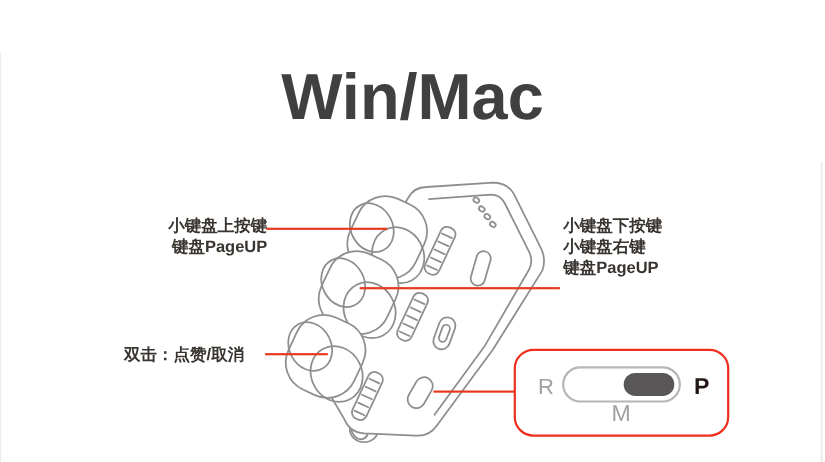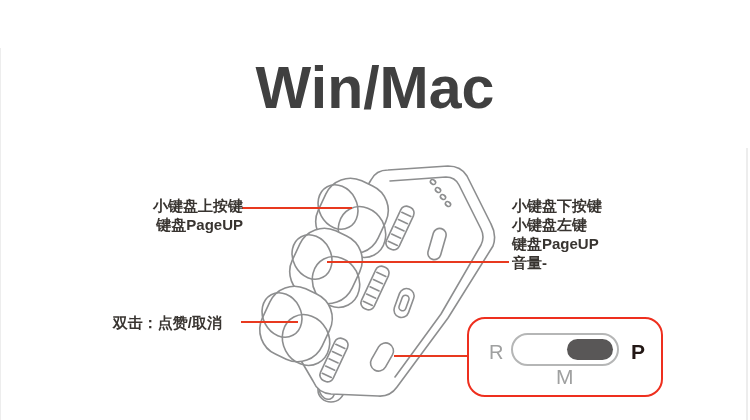--- a/index.html
+++ b/index.html
@@ -115,23 +115,22 @@
 <div class="abs cline" style="left:241px;top:321px;width:57px;"></div>
 <div class="abs cline" style="left:394px;top:355px;width:74px;"></div>
 
 <div class="abs ann ra" id="ann-top-left" style="top:196px;right:507px;">
   <div>小键盘上按键</div>
   <div>键盘PageUP</div>
 </div>
 
 <div class="abs ann" id="ann-top-right" style="top:196px;left:512px;">
   <div>小键盘下按键</div>
-  <div>小键盘左键</div>
+  <div>小键盘右键</div>
   <div>键盘PageUP</div>
-  <div>音量-</div>
 </div>
 
 <div class="abs ann ra" id="ann-bottom" style="top:313px;right:528px;">
   <div>双击：点赞/取消</div>
 </div>
 
 <div class="abs" id="callout">
   <span class="lbl" id="r-label">R</span>
   <div id="pill">
     <div id="pill-knob"></div>

